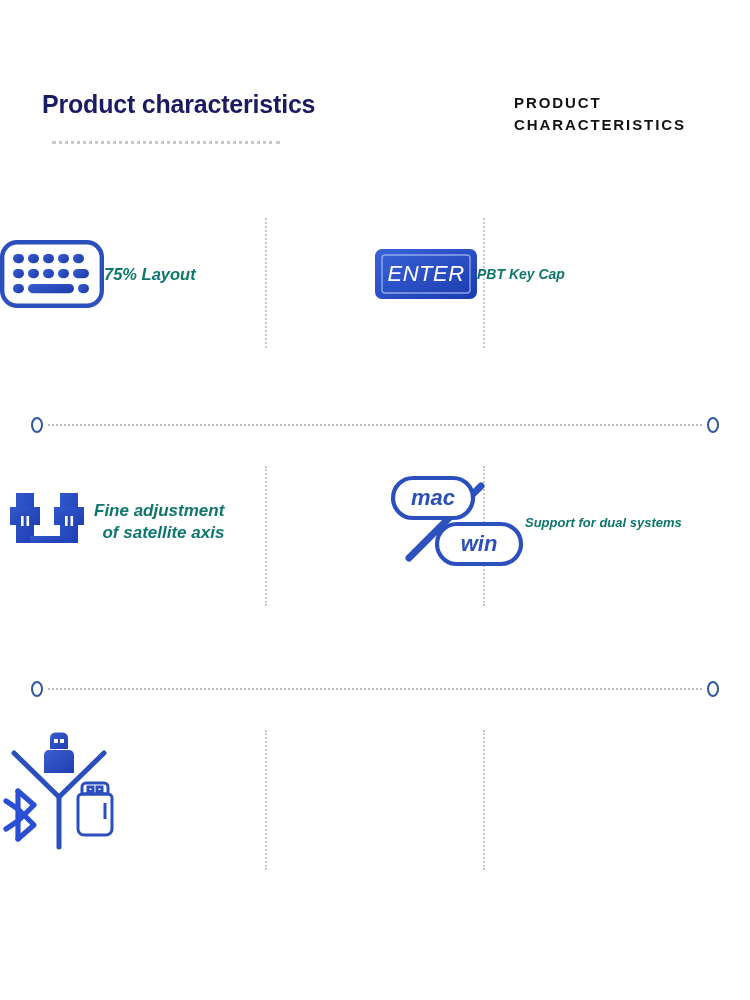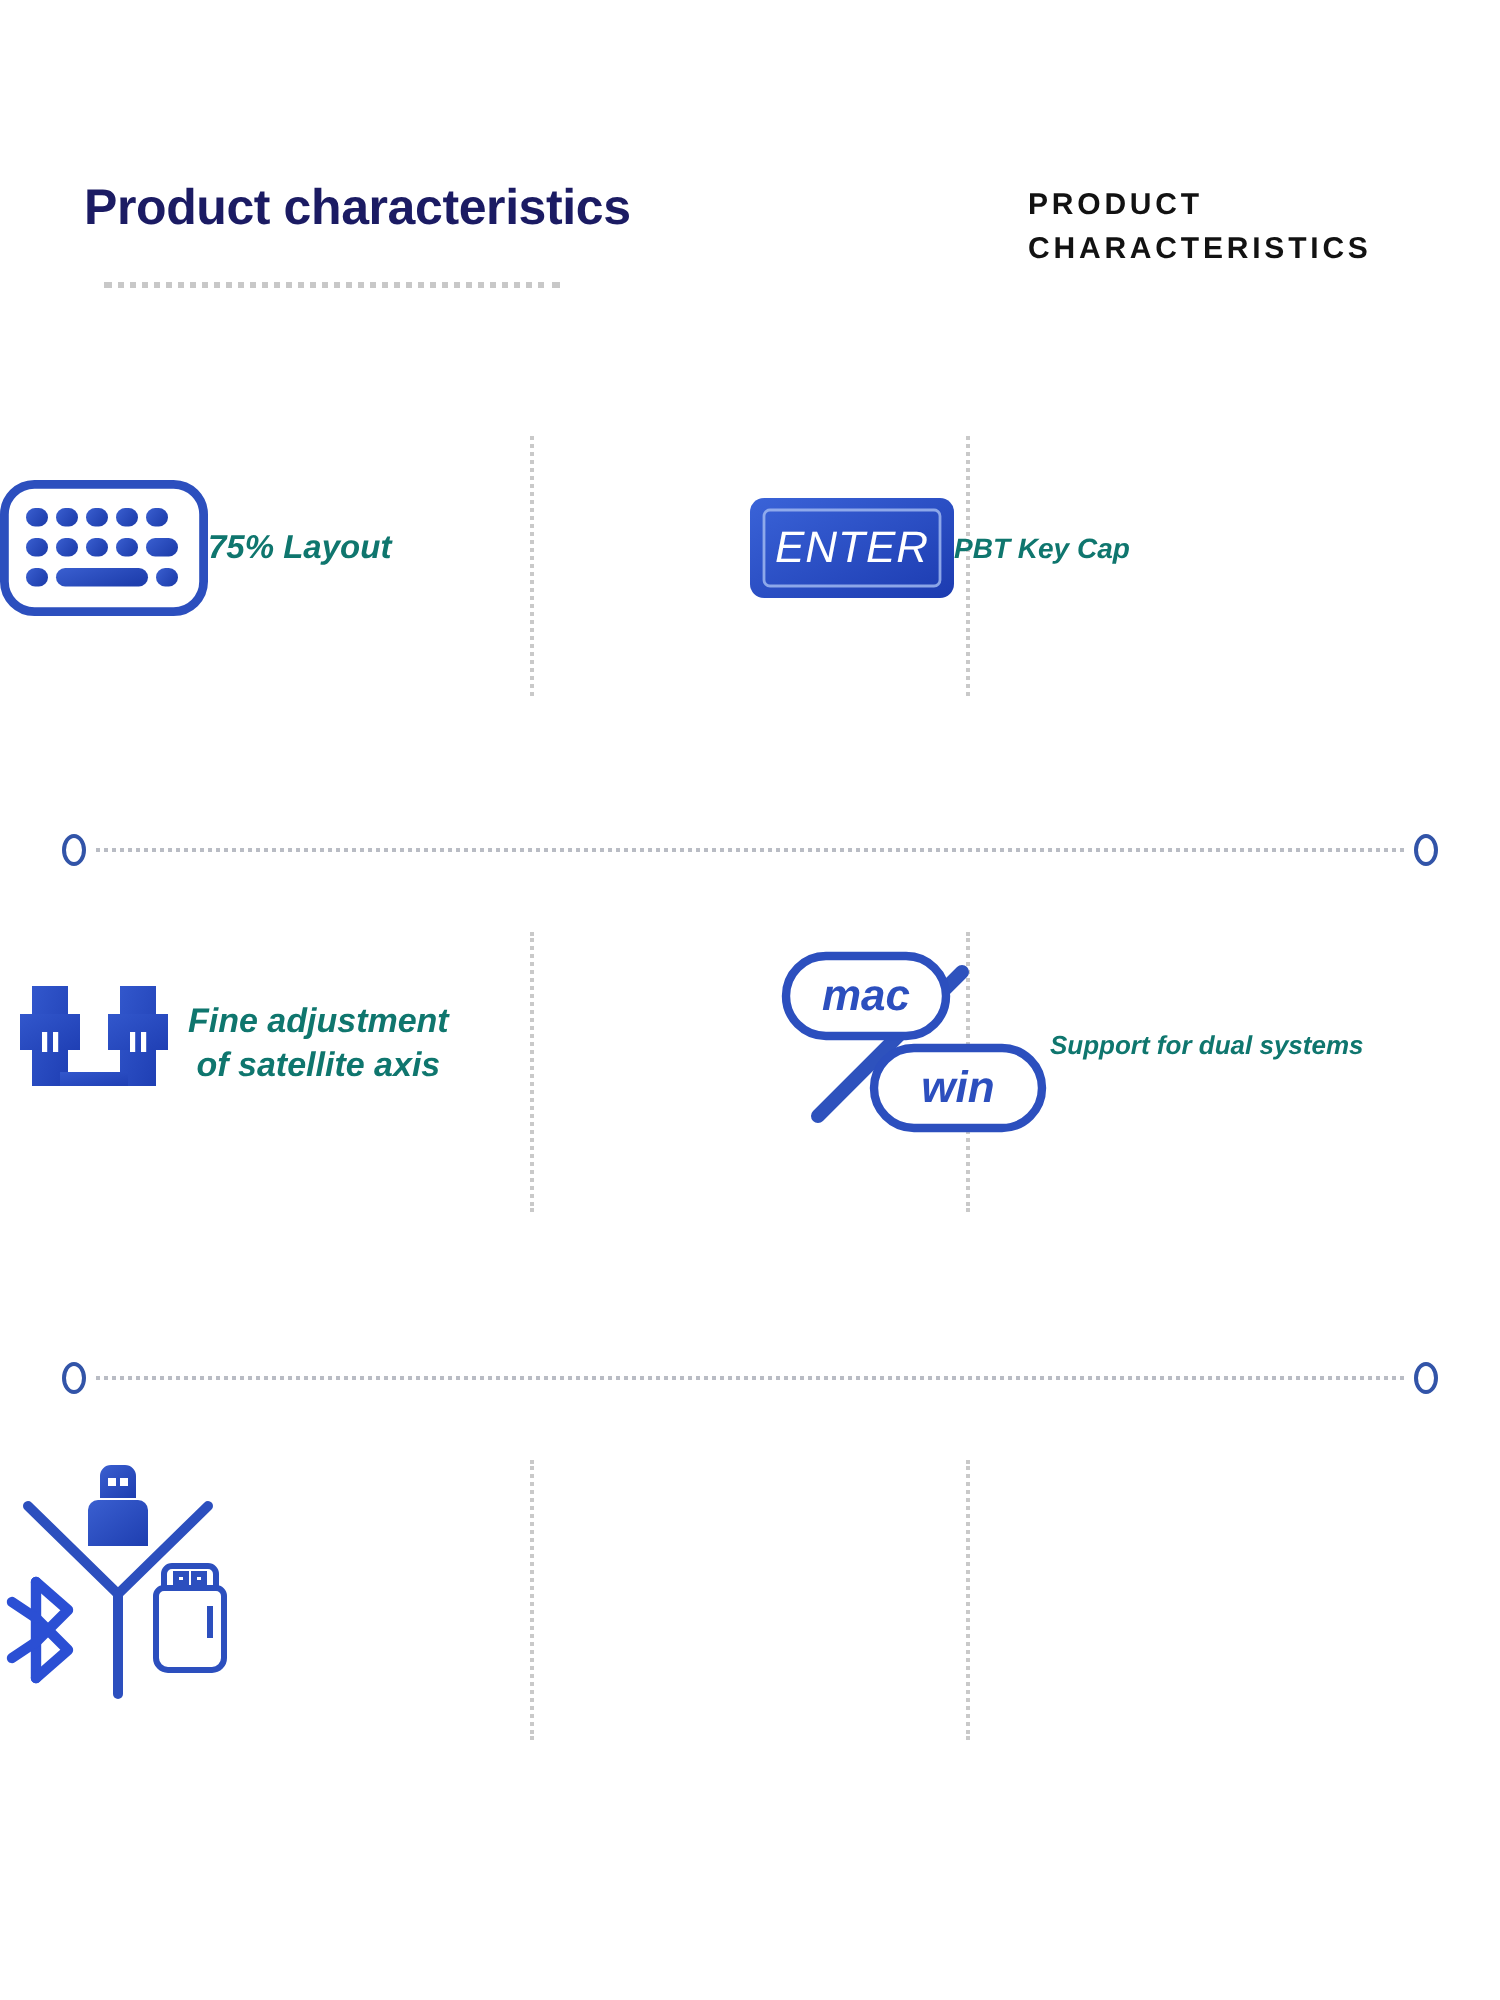--- a/index.html
+++ b/index.html
@@ -71,21 +71,21 @@
   .caption {
     font-weight: bold;
     color: #0f766e;
     text-align: center;
     line-height: 21px;
     white-space: pre-line;
   }
   .cap-lg { font-size: 16.5px; }
   .cap-md { font-size: 14px; }
   .cap-sm { font-size: 13px; }
-  .cap-xl { font-size: 17px; line-height: 22px; }
+  .cap-xl { font-size: 17px; line-height: 22px; text-align: right; }
 
   
   .vsep {
     position: absolute;
     top: 0;
     width: 0;
     border-left: 2px dotted #c9c9c9;
   }
 
   

